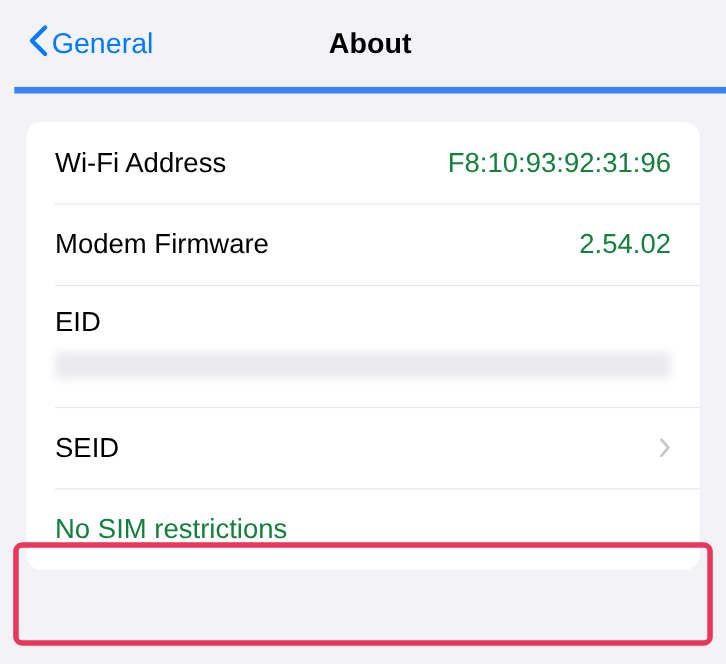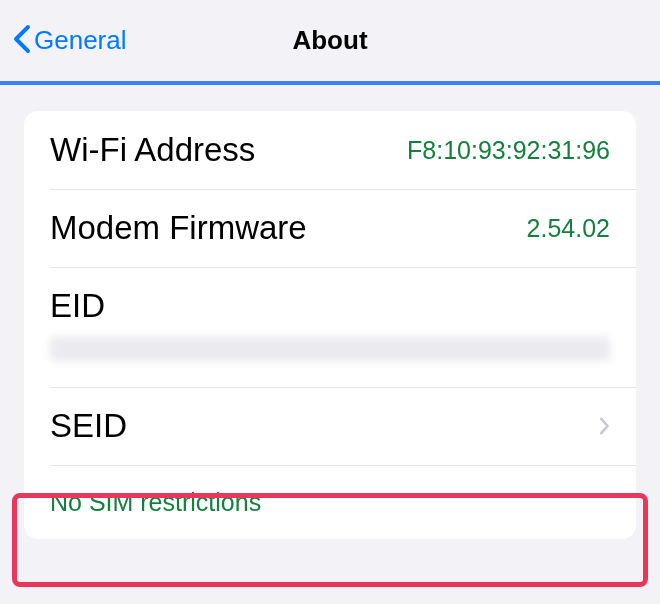--- a/index.html
+++ b/index.html
@@ -12,22 +12,23 @@
       width: 660px;
       height: 604px;
       background: #f2f2f7;
       overflow: hidden;
     }
     .nav-bar {
       height: 85px;
       display: flex;
       align-items: center;
       position: relative;
-      border-bottom: 4px solid #3b82f6;
+      border-bottom: 6px solid #3b82f6;
       background: #f2f2f7;
+      margin-left: 13px;
     }
     .back-button {
       display: flex;
       align-items: center;
       position: absolute;
       left: 12px;
       cursor: pointer;
     }
     .back-chevron {
       color: #007aff;
@@ -66,21 +67,21 @@
     .row + .row::before {
       content: "";
       position: absolute;
       top: 0;
       left: 26px;
       right: 0;
       height: 1px;
       background: #e5e5ea;
     }
     .row-label {
-      font-size: 33px;
+      font-size: 25px;
       color: #000;
       font-weight: 400;
     }
     .row-value {
       font-size: 25px;
       color: #15803d;
       font-weight: 400;
     }
     .chevron-right {
       color: #c7c7cc;

